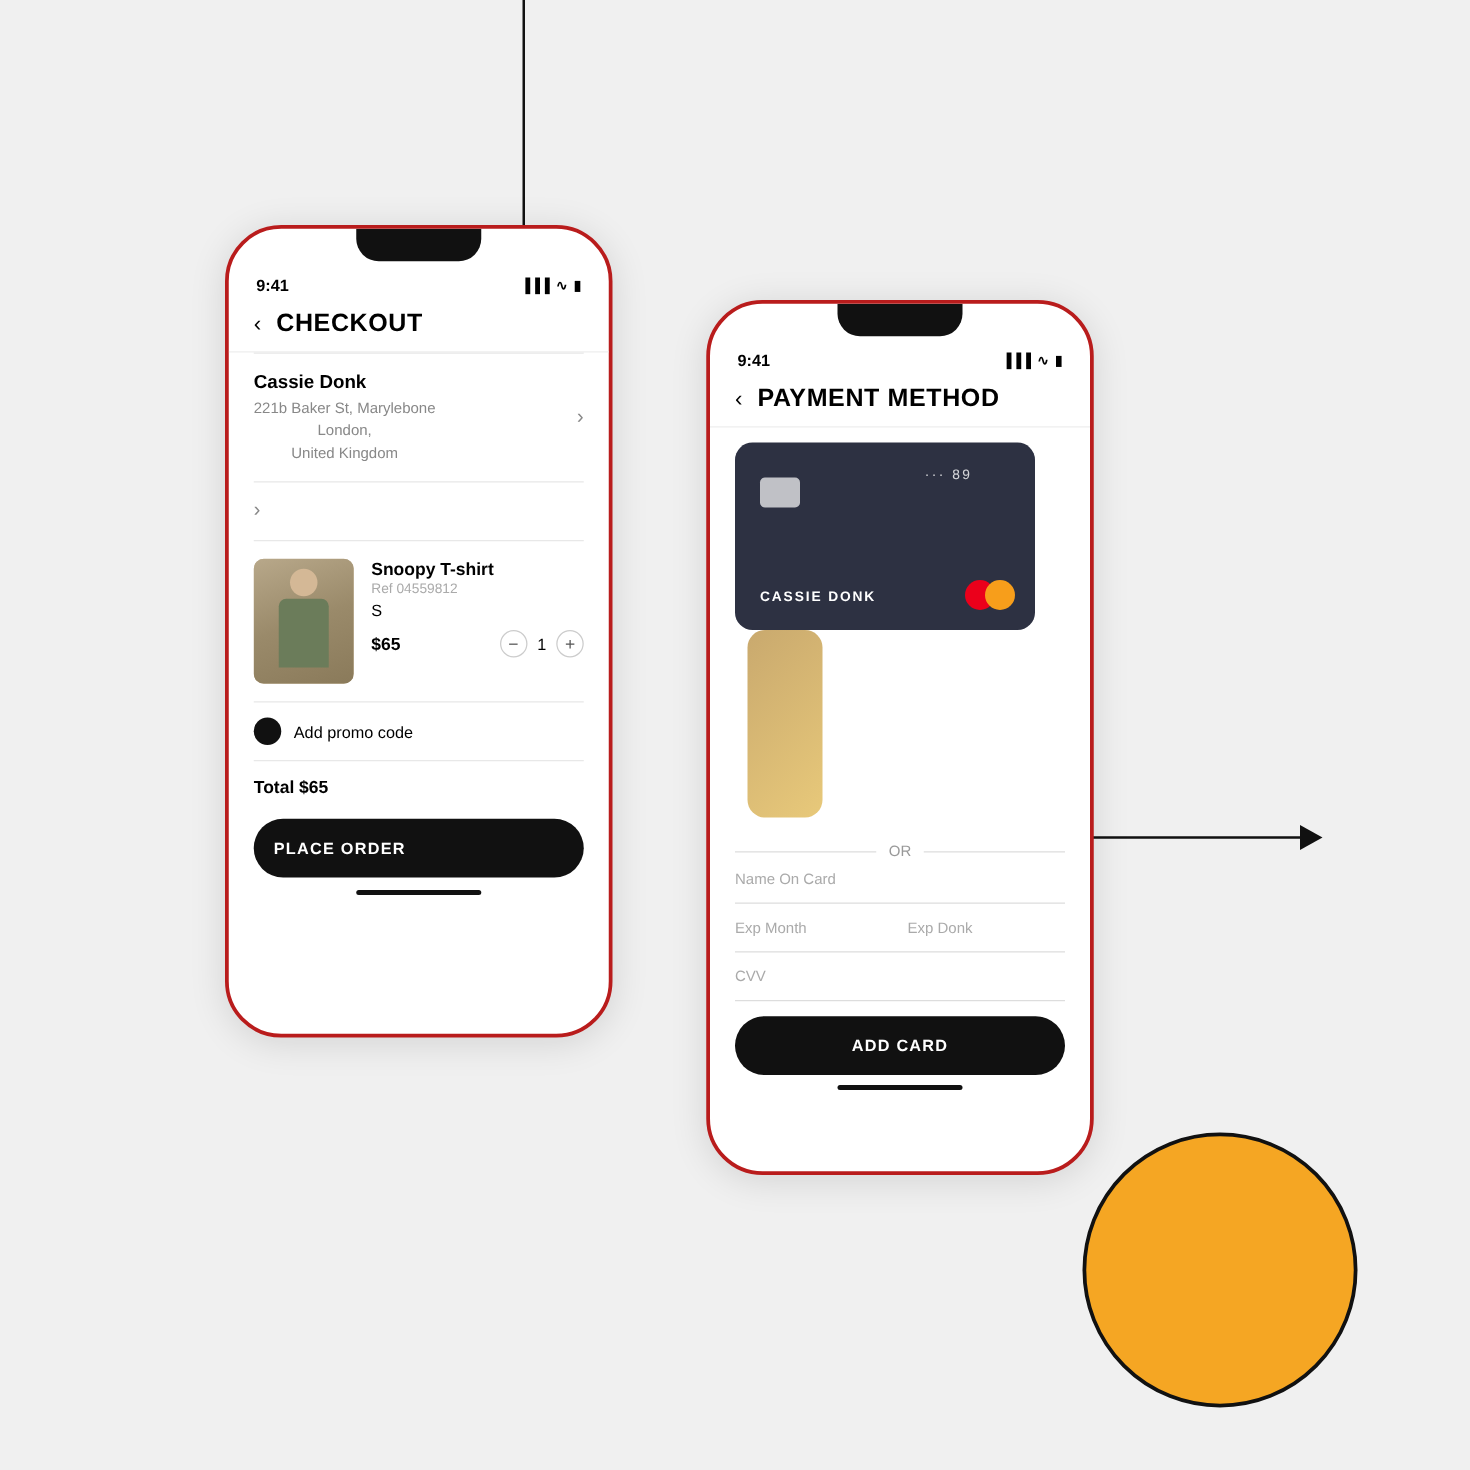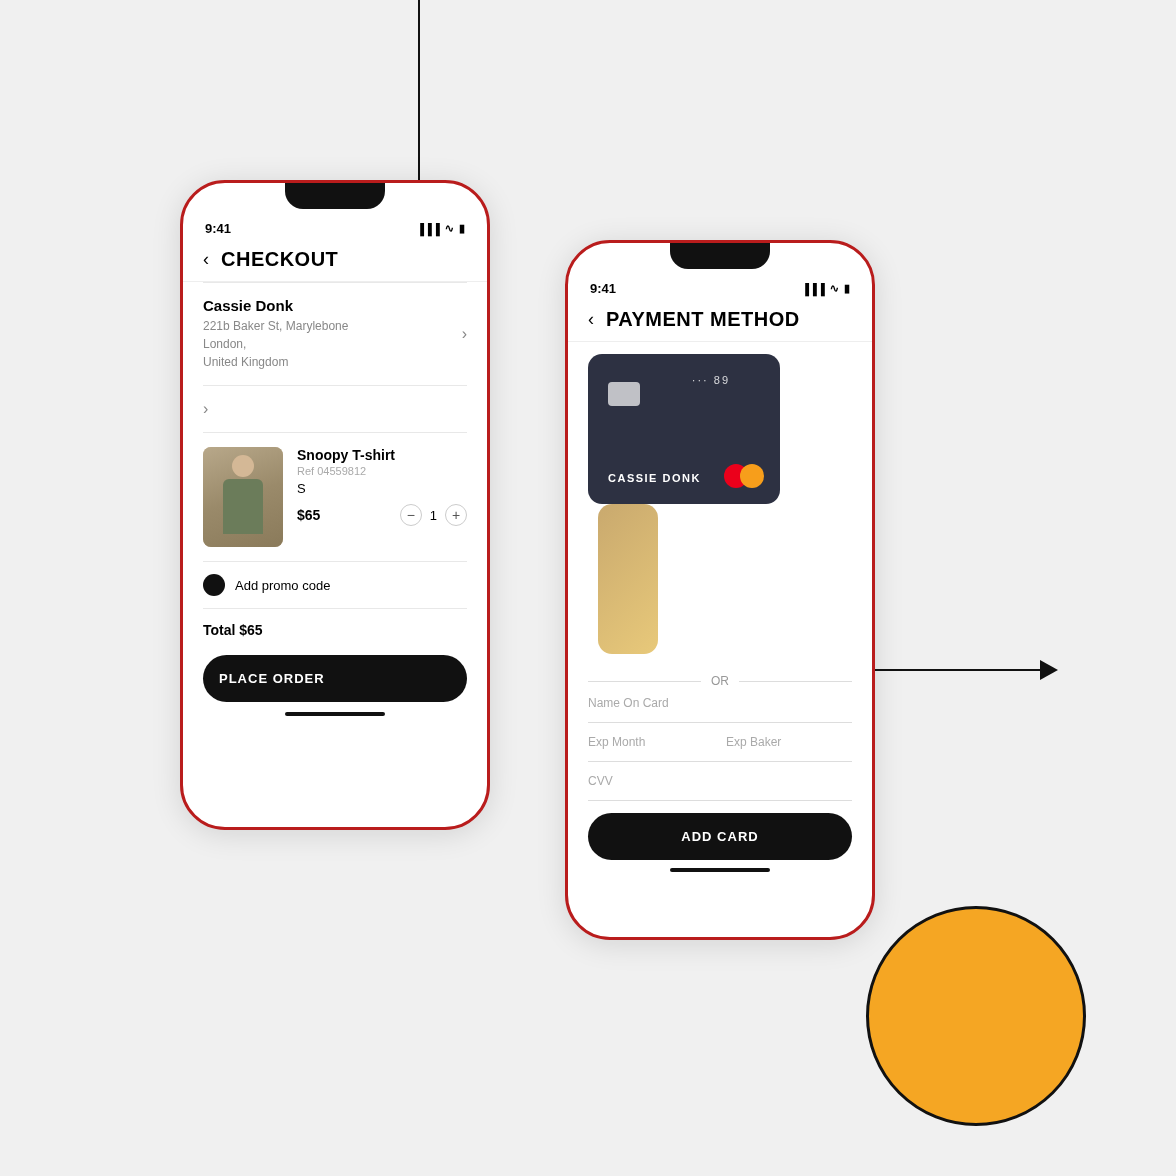--- a/index.html
+++ b/index.html
@@ -151,20 +151,21 @@
     .address-name {
       font-size: 15px;
       font-weight: 700;
       margin-bottom: 3px;
     }
 
     .address-text {
       font-size: 12px;
       color: #888;
       line-height: 1.5;
+      text-align: center;
     }
 
     .chevron-right {
       color: #888;
       font-size: 16px;
     }
 
     .payment-section {
       padding: 14px 20px;
       display: flex;
@@ -370,21 +371,21 @@
     }
 
     
     .card-carousel {
       padding: 12px 20px;
       overflow: hidden;
       position: relative;
     }
 
     .card-dark {
-      width: 192px;
+      width: 240px;
       height: 150px;
       background: #2d3142;
       border-radius: 14px;
       padding: 28px 20px;
       position: relative;
       display: inline-block;
       color: #fff;
       vertical-align: top;
     }
 
@@ -644,21 +645,21 @@
   <div class="form-field">
     <span class="field-label">Name On Card</span>
   </div>
 
 
   <div class="half-fields">
     <div class="half-field">
       <span class="field-label">Exp Month</span>
     </div>
     <div class="half-field">
-      <span class="field-label">Exp Baker</span>
+      <span class="field-label">Exp Donk</span>
     </div>
   </div>
 
   <div class="form-field">
     <span class="field-label">CVV</span>
   </div>
 
   <div class="add-card-btn">ADD CARD</div>
 
   <div class="home-indicator"></div>

